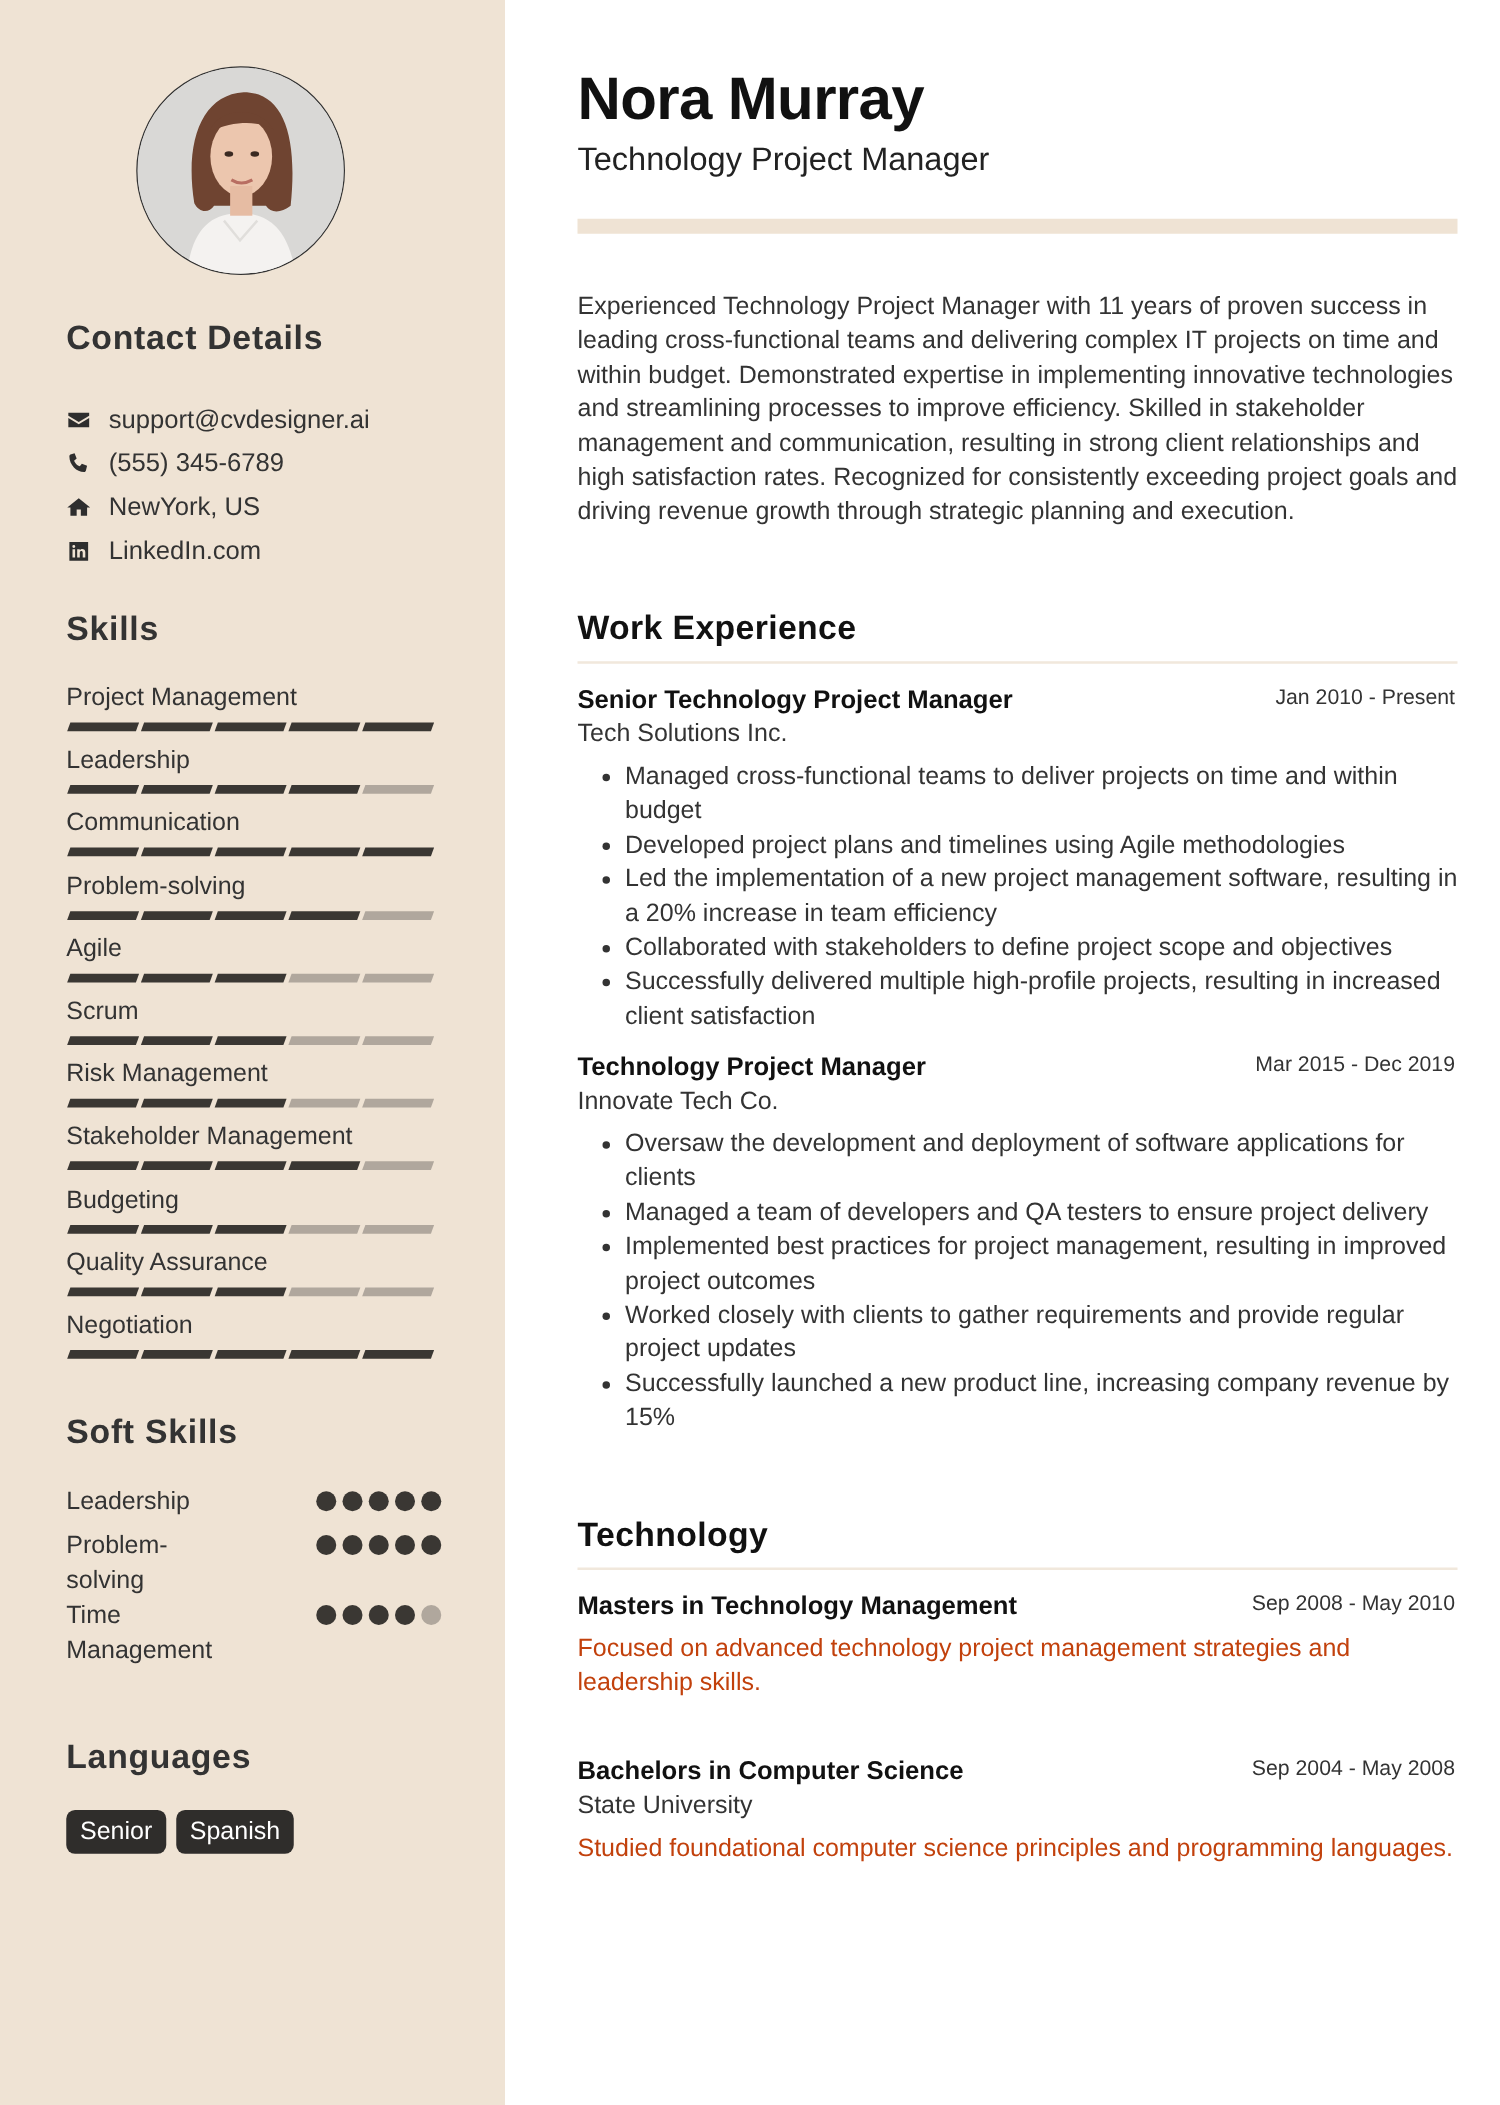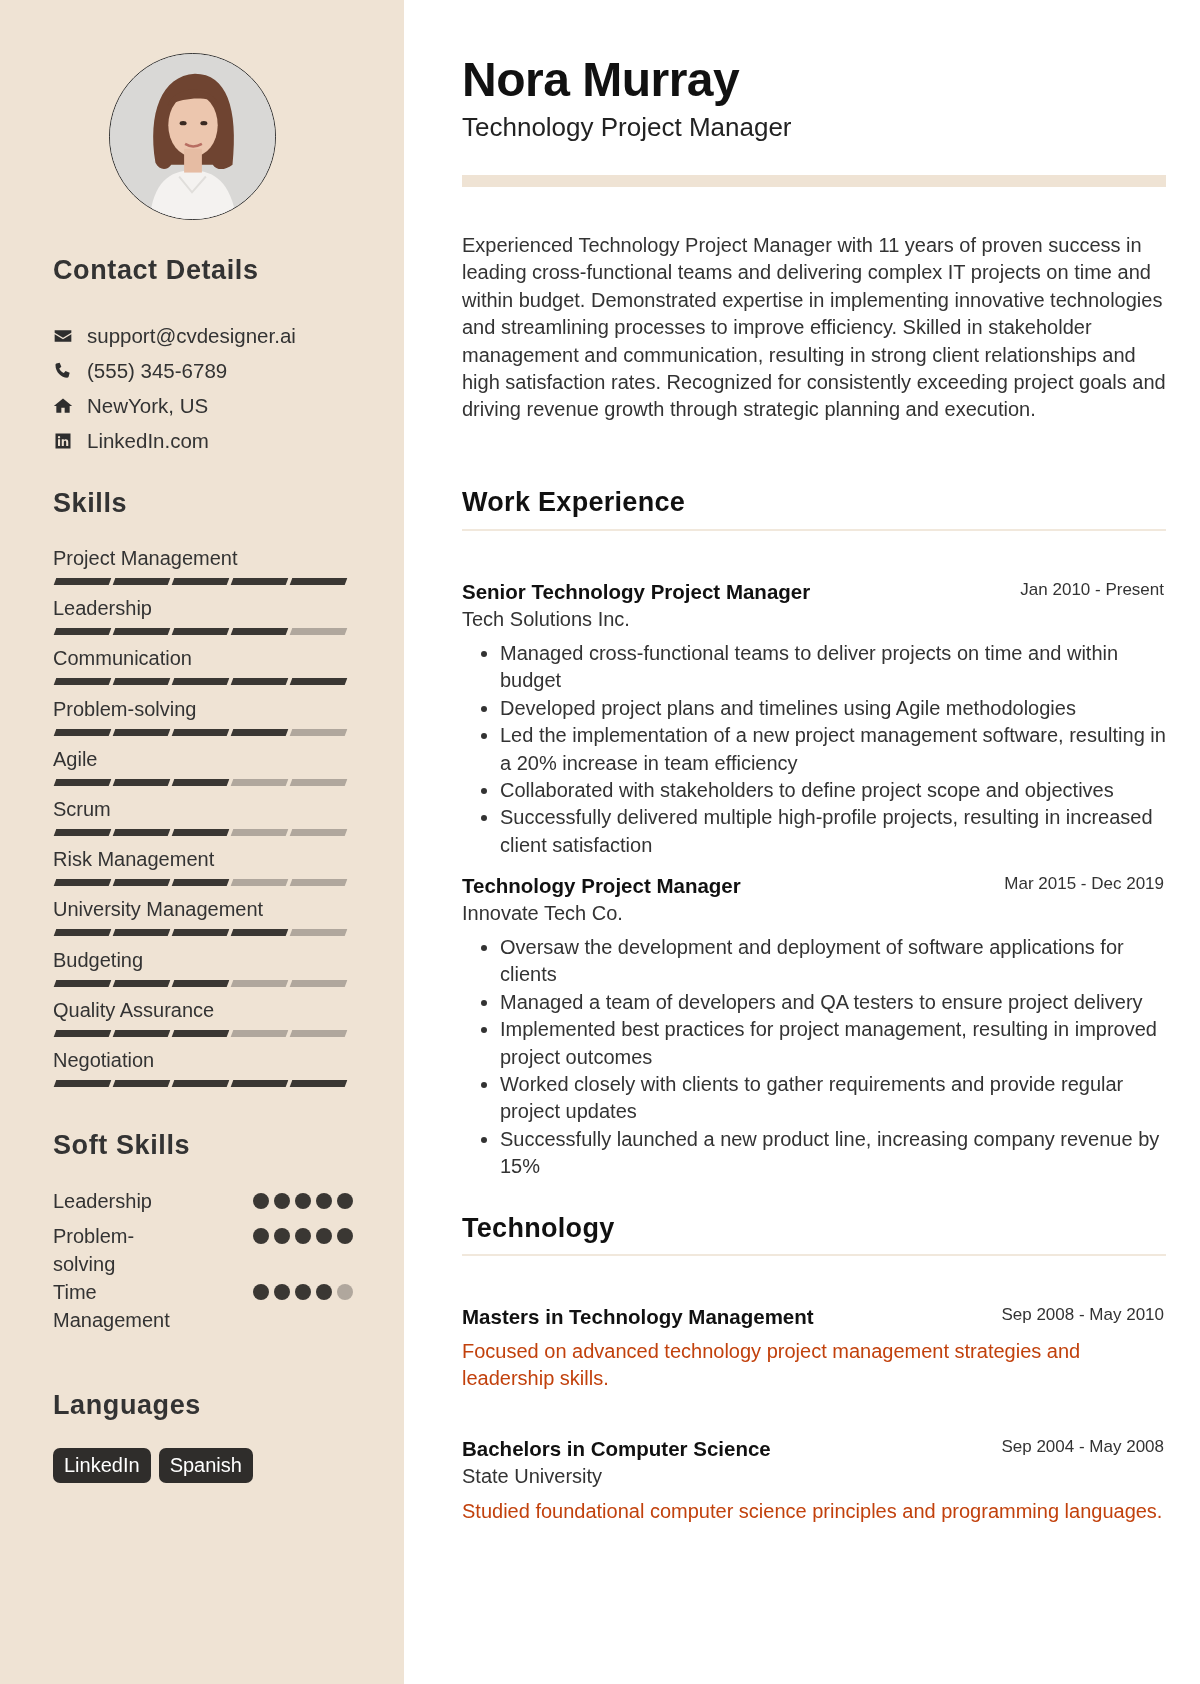--- a/index.html
+++ b/index.html
@@ -46,21 +46,21 @@
   .main { position: absolute; left: 462px; top: 0; width: 704px; }
   .name { position: absolute; top: 52px; left: 0; font-size: 48px; font-weight: bold; color: #111; letter-spacing: -0.5px; }
   .role { position: absolute; top: 112px; left: 0; font-size: 26px; color: #222; }
   .top-rule { position: absolute; top: 175px; left: 0; width: 704px; height: 12px; background: #efe3d4; }
   .summary { position: absolute; top: 232px; left: 0; width: 704px; font-size: 20px; line-height: 27.4px; color: #333; }
 
   .sec-h { position: absolute; left: 0; font-size: 27px; color: #111; letter-spacing: 0.3px; }
   .sec-rule { position: absolute; left: 0; width: 704px; height: 2px; background: #f1e8dc; }
 
   .entry { position: absolute; left: 0; width: 704px; }
-  .entry-head { display: flex; justify-content: space-between; align-items: flex-start; margin-top: 32px; }
+  .entry-head { display: flex; justify-content: space-between; align-items: flex-start; }
   .entry-title { font-size: 20.5px; font-weight: bold; color: #111; line-height: 26px; }
   .entry-date { font-size: 17px; color: #333; line-height: 22px; padding-right: 2px; }
   .entry-org { font-size: 20px; color: #333; line-height: 28px; }
   .entry ul { margin-top: 7px; padding-left: 38px; }
   .entry li { font-size: 20px; color: #333; line-height: 27.4px; }
   .entry-desc { margin-top: 8px; font-size: 20px; color: #c2410c; line-height: 27.4px; }
 </style>
 </head>
 <body>
 
@@ -183,21 +183,21 @@
         <div class="skill-name">Risk Management</div>
         <div class="bars">
           <span class="bar"></span>
           <span class="bar"></span>
           <span class="bar"></span>
           <span class="bar off"></span>
           <span class="bar off"></span>
         </div>
       </div>
     <div class="skill">
-        <div class="skill-name">University Management</div>
+        <div class="skill-name">Stakeholder Management</div>
         <div class="bars">
           <span class="bar"></span>
           <span class="bar"></span>
           <span class="bar"></span>
           <span class="bar"></span>
           <span class="bar off"></span>
         </div>
       </div>
     <div class="skill">
         <div class="skill-name">Budgeting</div>
@@ -260,21 +260,21 @@
           <span class="dot"></span>
           <span class="dot"></span>
           <span class="dot"></span>
           <span class="dot off"></span>
         </div>
       </div>
   </div>
 
   <h2 class="side-h" style="top:1390px">Languages</h2>
   <div class="langs">
-    <span class="lang">LinkedIn</span>
+    <span class="lang">Senior</span>
     <span class="lang">Spanish</span>
   </div>
 </aside>
 
 <main class="main">
   <h1 class="name">Nora Murray</h1>
   <div class="role">Technology Project Manager</div>
   <div class="top-rule"></div>
   <p class="summary">Experienced Technology Project Manager with 11 years of proven success in leading cross-functional teams and delivering complex IT projects on time and within budget. Demonstrated expertise in implementing innovative technologies and streamlining processes to improve efficiency. Skilled in stakeholder management and communication, resulting in strong client relationships and high satisfaction rates. Recognized for consistently exceeding project goals and driving revenue growth through strategic planning and execution.</p>
 

